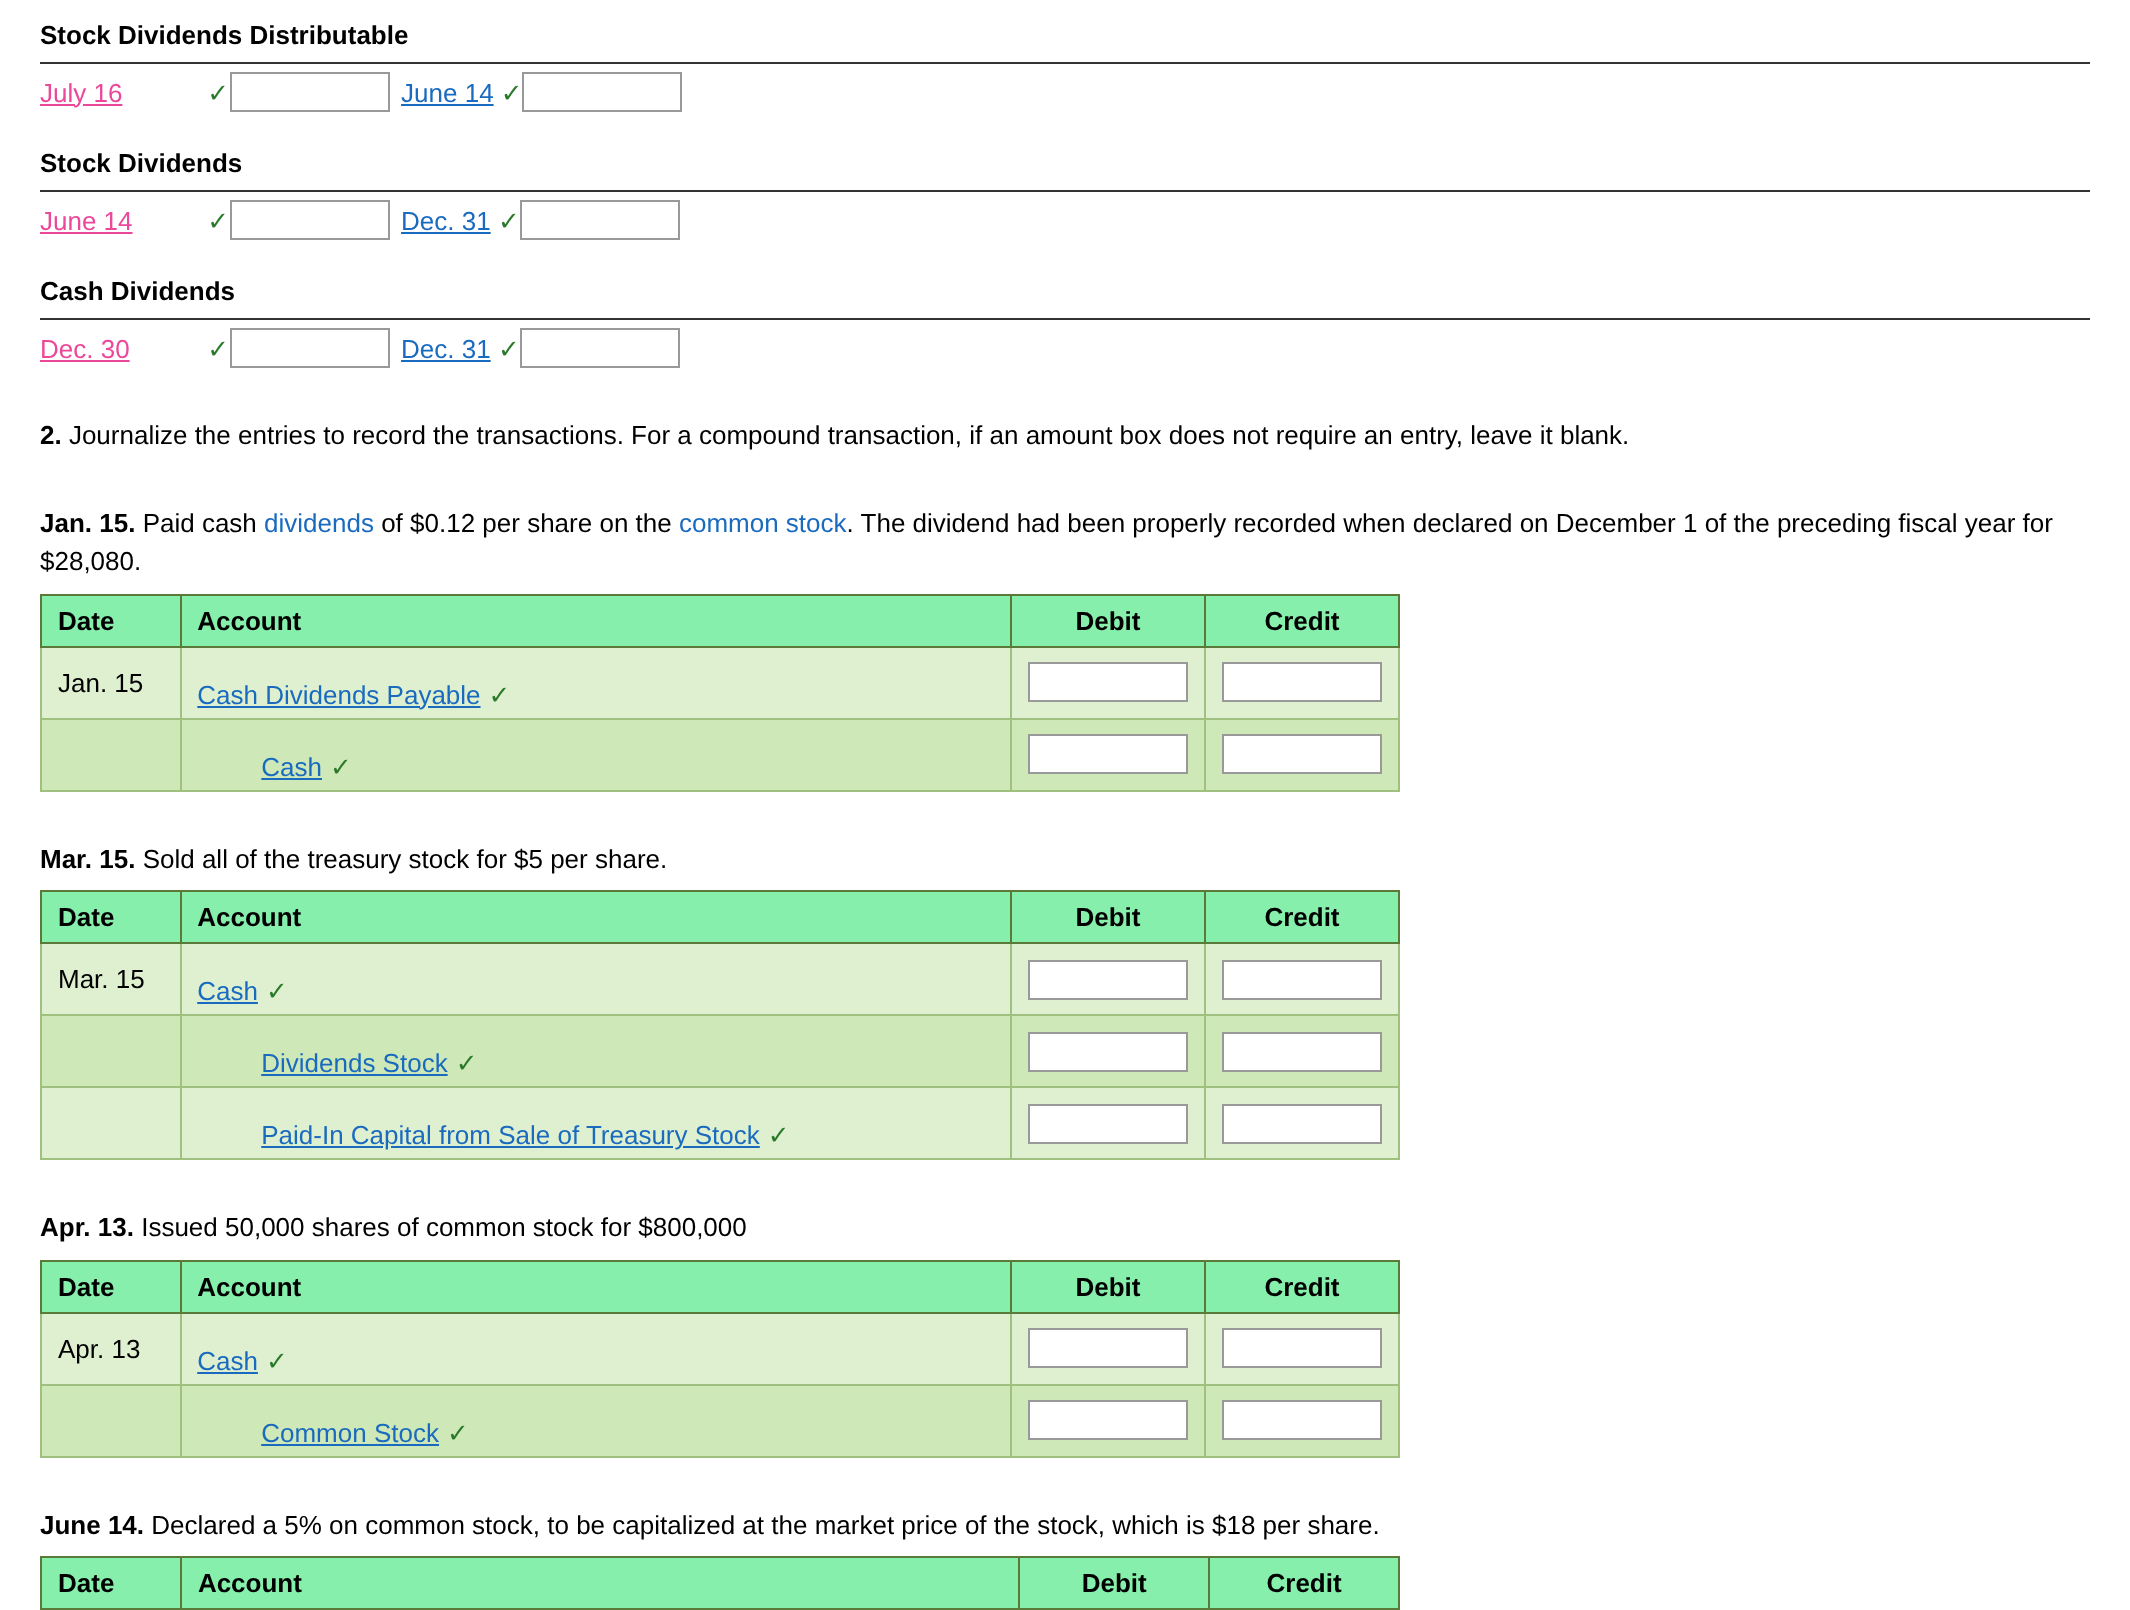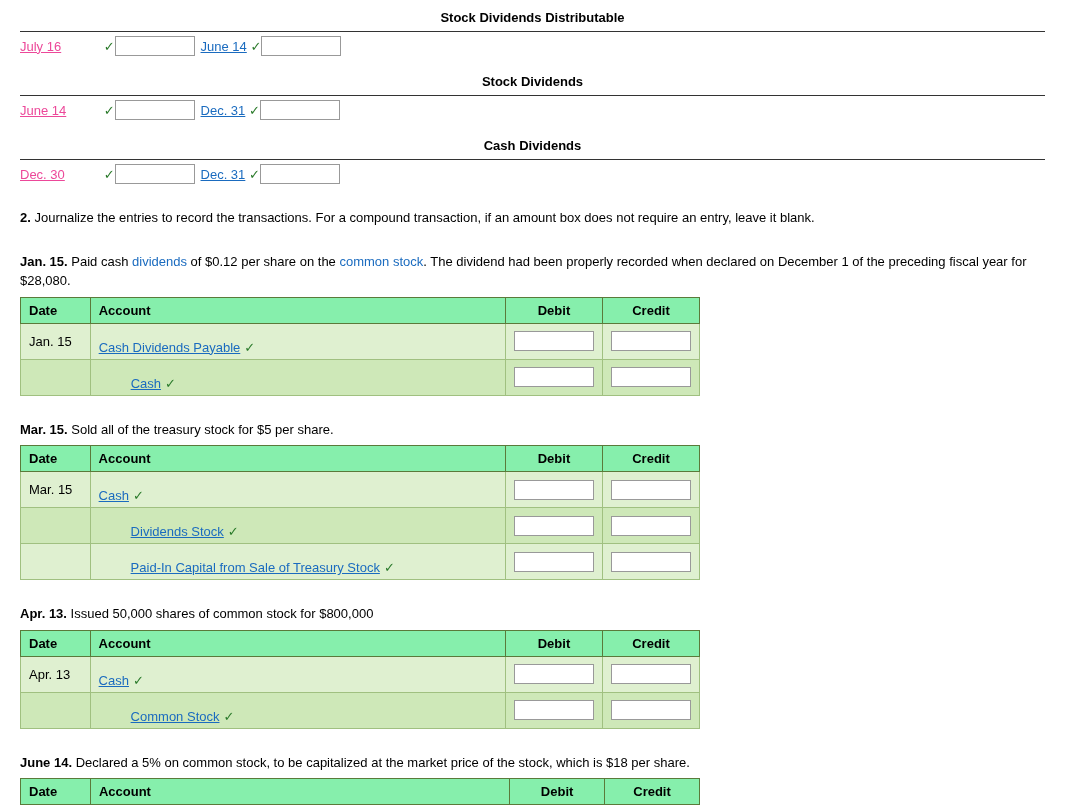--- a/index.html
+++ b/index.html
@@ -4,21 +4,21 @@
   <style>
     * { box-sizing: border-box; margin: 0; padding: 0; }
     body {
       font-family: Arial, sans-serif;
       font-size: 13px;
       background: #fff;
       color: #000;
       padding: 10px 20px;
     }
     .section-title {
-      text-align: center;
+      text-align: left;
       font-weight: bold;
       margin-bottom: 6px;
       font-size: 13px;
     }
     .ledger-row {
       display: flex;
       align-items: center;
       margin-bottom: 4px;
     }
     .ledger-date {

